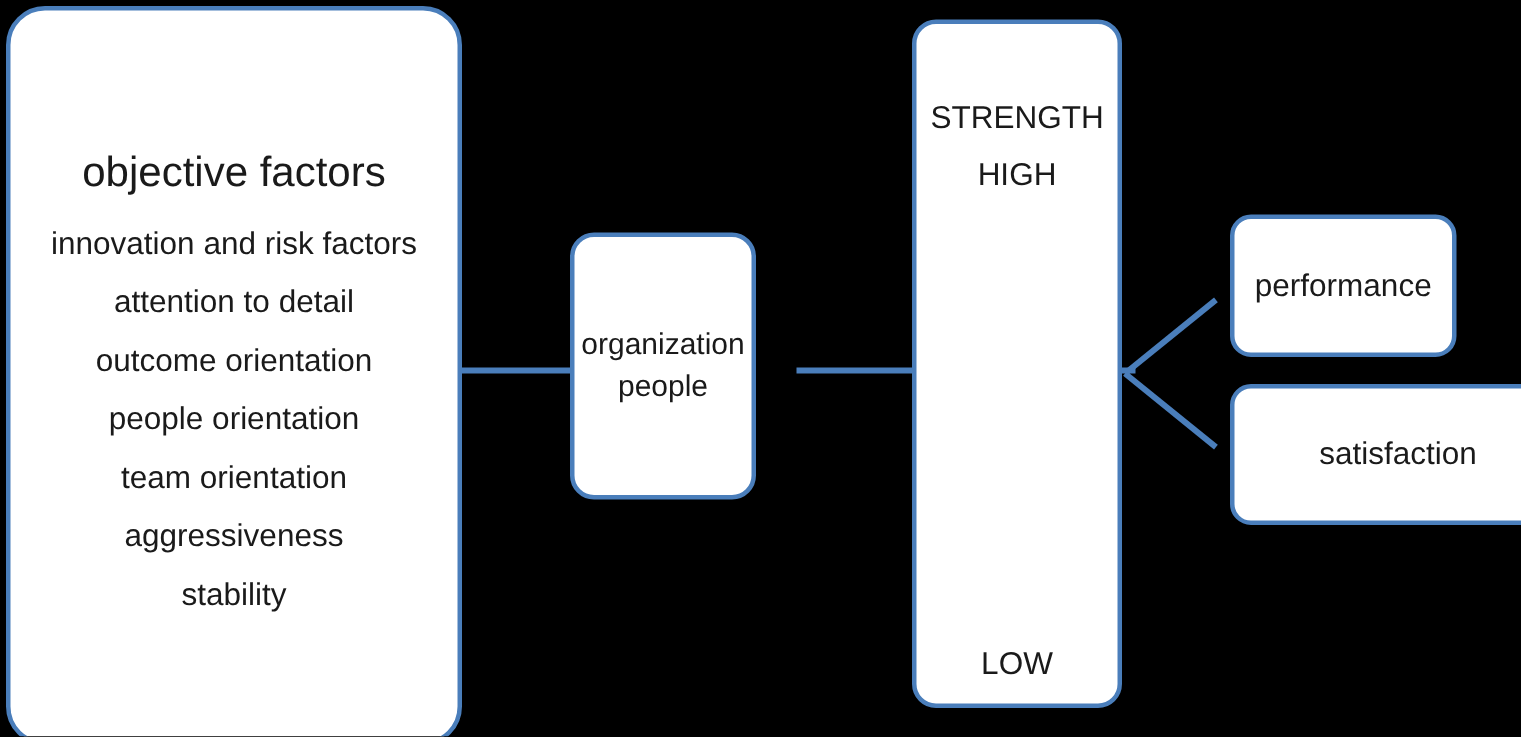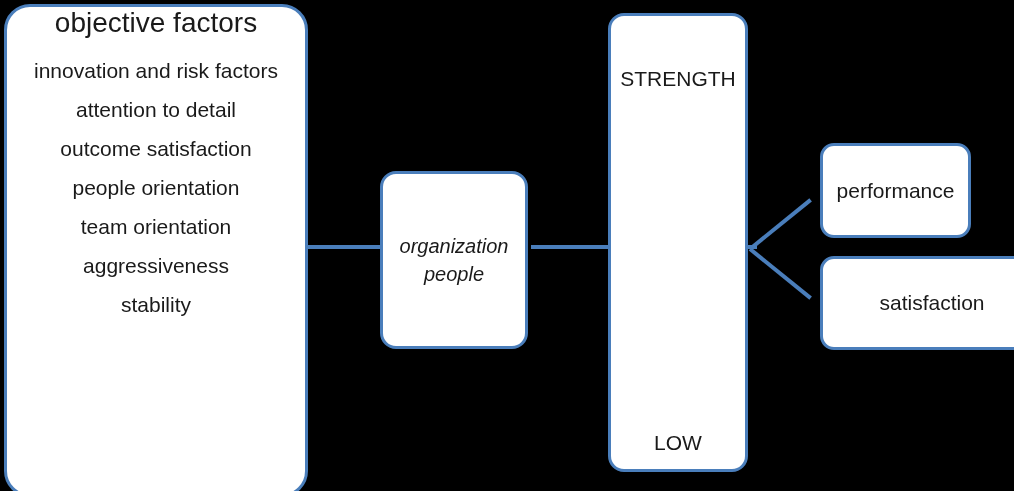--- a/index.html
+++ b/index.html
@@ -45,42 +45,42 @@
     left: 4px;
     top: 4px;
     width: 304px;
     height: 493px;
     border-radius: 26px;
     justify-content: flex-start;
   }
   #node-objective-factors .heading {
     font-size: 28px;
     line-height: 1.15;
+    margin-top: 92px;
     font-weight: 400;
   }
   #node-objective-factors .factor-list {
     margin-top: 12px;
     display: flex;
     flex-direction: column;
     align-items: center;
   }
   #node-objective-factors .factor-list .factor-item {
     font-size: 21px;
     line-height: 39px;
     white-space: nowrap;
   }
 
   
   #node-organization-culture {
     left: 380px;
-    top: 171px;
-    width: 148px;
+    top: 155px;
+    width: 124px;
     height: 178px;
     border-radius: 16px;
-    font-style: italic;
   }
   #node-organization-culture .label {
     font-size: 20px;
     line-height: 28px;
     text-align: center;
   }
 
   
   #node-strength {
     left: 608px;
@@ -143,38 +143,39 @@
 
   <div class="diag-line" style="left:750px; top:247px; width:78px; height:4px; transform: rotate(-39deg);"></div>
 
   <div class="diag-line" style="left:750px; top:247px; width:78px; height:4px; transform: rotate(39deg);"></div>
 
   <div class="node" id="node-objective-factors">
     <div class="heading">objective factors</div>
     <div class="factor-list">
       <div class="factor-item">innovation and risk factors</div>
       <div class="factor-item">attention to detail</div>
-      <div class="factor-item">outcome satisfaction</div>
+      <div class="factor-item">outcome orientation</div>
       <div class="factor-item">people orientation</div>
       <div class="factor-item">team orientation</div>
       <div class="factor-item">aggressiveness</div>
       <div class="factor-item">stability</div>
     </div>
   </div>
 
   <div class="node" id="node-organization-culture">
     <div class="label">
       <div>organization</div>
       <div>people</div>
     </div>
   </div>
 
   <div class="node" id="node-strength">
     <div class="strength-top">
       <span>STRENGTH</span>
+      <span>HIGH</span>
     </div>
     <div class="strength-bottom">LOW</div>
   </div>
 
   <div class="node" id="node-performance">
     <div class="outcome-label">performance</div>
   </div>
 
   <div class="node" id="node-satisfaction">
     <div class="outcome-label">satisfaction</div>

